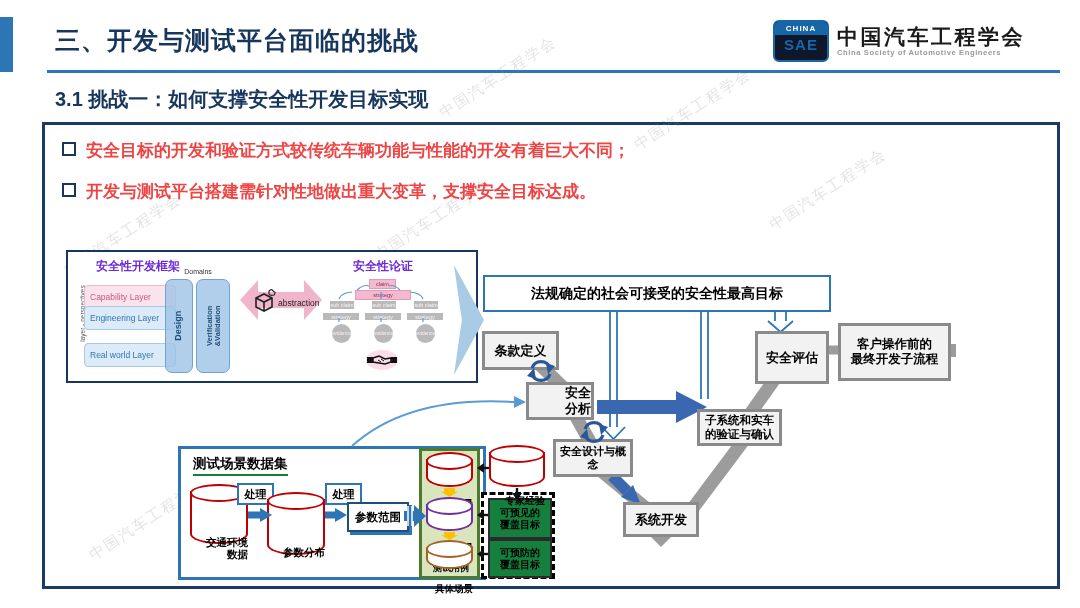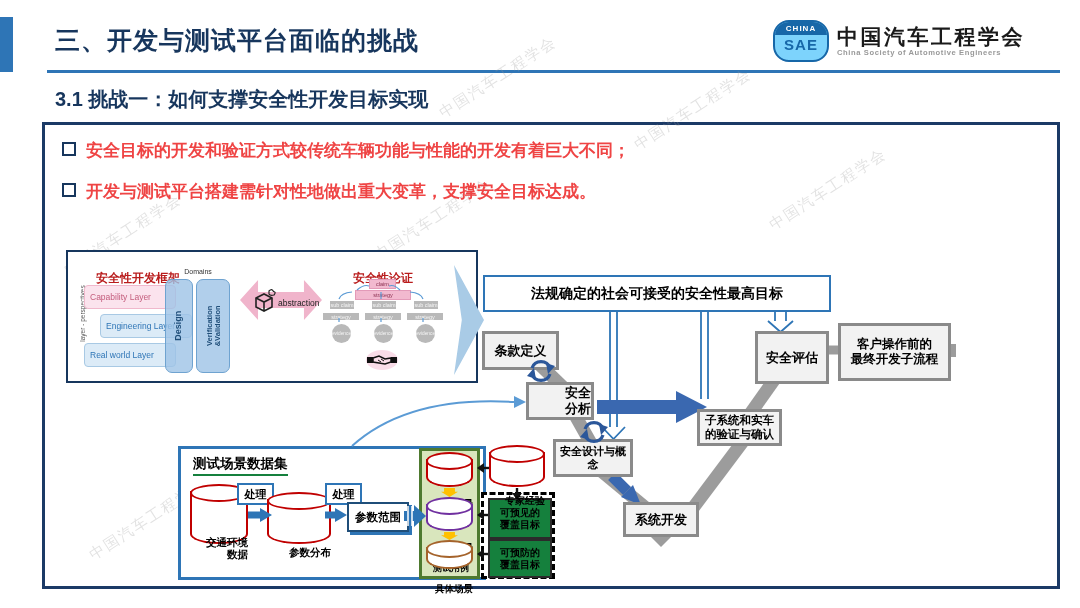--- a/index.html
+++ b/index.html
@@ -6,40 +6,40 @@
   body{width:1080px;height:608px;position:relative;overflow:hidden;background:#fff;
        font-family:"Liberation Sans",sans-serif;color:#000;}
   .abs{position:absolute;box-sizing:border-box;}
   .pre{white-space:pre-line;}
   
   .accent-bar{left:0;top:17px;width:13px;height:55px;background:#2e75b6;}
   .page-title{left:55px;top:24px;font-size:25px;font-weight:bold;color:#17365d;letter-spacing:1px;}
   .title-rule{left:47px;top:70px;width:1013px;height:2.5px;background:#2e75b6;}
   .page-subtitle{left:55px;top:86px;font-size:20px;font-weight:bold;color:#17365d;}
   .logo{left:773px;top:20px;width:290px;height:42px;display:flex;align-items:center;}
-  .sae-badge{width:52px;height:38px;border:2.5px solid #1767a8;border-radius:16px;overflow:hidden;background:#7dd3fc;flex:none;}
+  .sae-badge{width:52px;height:38px;border:2.5px solid #1767a8;border-radius:6px;overflow:hidden;background:#0f172a;flex:none;}
   .sae-badge .t{background:#1767a8;color:#fff;font-size:8px;font-weight:bold;text-align:center;line-height:13px;letter-spacing:1px;}
   .sae-badge .b{color:#1767a8;font-size:15px;font-weight:bold;text-align:center;line-height:20px;letter-spacing:1px;}
   .logo-txt{margin-left:8px;}
   .logo-cn{font-size:21px;font-weight:bold;color:#1a1a1a;letter-spacing:2.5px;line-height:23px;}
   .logo-en{font-size:7.6px;font-weight:bold;color:#999;letter-spacing:0.6px;}
   
   .wm{position:absolute;color:#9a9a9a;opacity:.28;font-size:15px;white-space:nowrap;
       transform:rotate(-33deg);z-index:2;letter-spacing:2px;}
   
   .main-box{left:42px;top:122px;width:1018px;height:467px;border:3px solid #1b3a66;background:transparent;z-index:1;}
   .bullet{left:62px;font-size:17px;font-weight:bold;color:#ef4444;display:flex;z-index:4;width:930px;}
   .bullet .sq{width:10px;height:10px;border:2.5px solid #17365d;margin:3px 10px 0 0;flex:none;}
   .vbox{position:absolute;box-sizing:border-box;background:#f2f2f2;border:3px solid #8a8a8a;
         display:flex;align-items:center;justify-content:center;text-align:center;
         font-weight:bold;font-size:13px;line-height:1.2;z-index:4;}
   .goal{background:#fff;border:2.5px solid #2e75b6;font-size:14px;}
   
   .fw-box{left:66px;top:250px;width:412px;height:133px;border:2.5px solid #17365d;background:#fff;z-index:4;}
-  .fw-title{position:absolute;font-size:12px;font-weight:bold;color:#b91c1c;margin-top:12px;}
+  .fw-title{position:absolute;font-size:12px;font-weight:bold;color:#6d28d9;}
   .fw-row{position:absolute;width:92px;height:24px;border-radius:4px;font-size:8.5px;line-height:23px;padding-left:5px;box-sizing:border-box;border:1px solid;}
   .row-pink{background:#fbe3ed;border-color:#f0b8cc;color:#c45c7c;}
   .row-blue{background:#dcebf7;border-color:#a8c9e4;color:#2e75b6;}
   .fw-col{position:absolute;width:26px;height:92px;border-radius:7px;background:rgba(157,195,230,.8);
           border:1.5px solid #6fa3d0;display:flex;align-items:center;justify-content:center;}
   .fw-col span{transform:rotate(-90deg);font-weight:bold;color:#1f4e79;white-space:pre-line;text-align:center;line-height:1.05;}
   .fw-side{position:absolute;left:-36px;top:58px;width:100px;font-size:6.5px;color:#555;text-align:center;transform:rotate(-90deg);}
   .fw-domains{position:absolute;font-size:7px;color:#333;text-align:center;}
   .pink-arrow{position:absolute;left:172px;top:28px;width:82px;height:40px;background:#f0b4cb;
       clip-path:polygon(0 50%,22% 0,22% 30%,78% 30%,78% 0,100% 50%,78% 100%,78% 70%,22% 70%,22% 100%);}
@@ -127,21 +127,21 @@
 
   <line x1="612" y1="476" x2="627" y2="491" stroke="#3a68b0" stroke-width="11"></line>
   <polygon points="633,485 621,497 641,505" fill="#3a68b0"></polygon>
 </svg>
 
 <div class="abs fw-box">
   <div class="fw-title" style="left:28px;top:6px;">安全性开发框架</div>
   <div class="fw-side">layer - perspectives</div>
   <div class="fw-domains" style="left:98px;top:16px;width:64px;">Domains</div>
   <div class="fw-row row-pink" style="left:16px;top:33px;">Capability Layer</div>
-  <div class="fw-row row-blue" style="left:16px;top:62px;margin-left:16px;">Engineering Layer</div>
+  <div class="fw-row row-blue" style="left:16px;top:54px;">Engineering Layer</div>
   <div class="fw-row row-blue" style="left:16px;top:91px;">Real world Layer</div>
   <div class="fw-col" style="left:97px;top:27px;">
     <span style="font-size:9px;">Design</span>
   </div>
   <div class="fw-col" style="left:128px;top:27px;width:32px;">
     <span class="pre" style="font-size:7.5px;">Verification
 &amp;Validation</span>
   </div>
   <div class="pink-arrow"></div>
   <svg style="position:absolute;left:184px;top:36px;" width="26" height="26" viewBox="0 0 26 26">
@@ -188,21 +188,21 @@
   <div class="ds-title">测试场景数据集</div>
 </div>
 
 <div class="cyl" style="left:190px;top:484px;width:58px;height:60px;--c:#c00000;">
   <div class="body"></div>
     <div class="top"></div>
   <div class="lbl pre" style="top:22px;font-size:10.5px;">交通环境
 数据</div>
 </div>
 <div class="proc" style="left:237px;top:483px;width:33px;height:18px;">处理</div>
-<div class="cyl" style="left:267px;top:492px;width:58px;height:52px;padding-left:6px;--c:#c00000;">
+<div class="cyl" style="left:267px;top:492px;width:58px;height:63px;--c:#c00000;">
   <div class="body"></div>
     <div class="top"></div>
   <div class="lbl" style="top:24px;font-size:10.5px;">参数分布</div>
 </div>
 <div class="proc" style="left:325px;top:483px;width:33px;height:18px;">处理</div>
 <div class="proc" style="left:347px;top:502px;width:58px;height:26px;border:2.5px solid #1f4e79;box-shadow:3px 3px 0 0 #2e75b6;font-size:11.5px;">参数范围</div>
 
 <div class="abs stack">
   <div style="position:absolute;left:3px;bottom:1px;width:52px;text-align:center;font-size:9px;font-weight:bold;">测试用例</div>
 </div>

